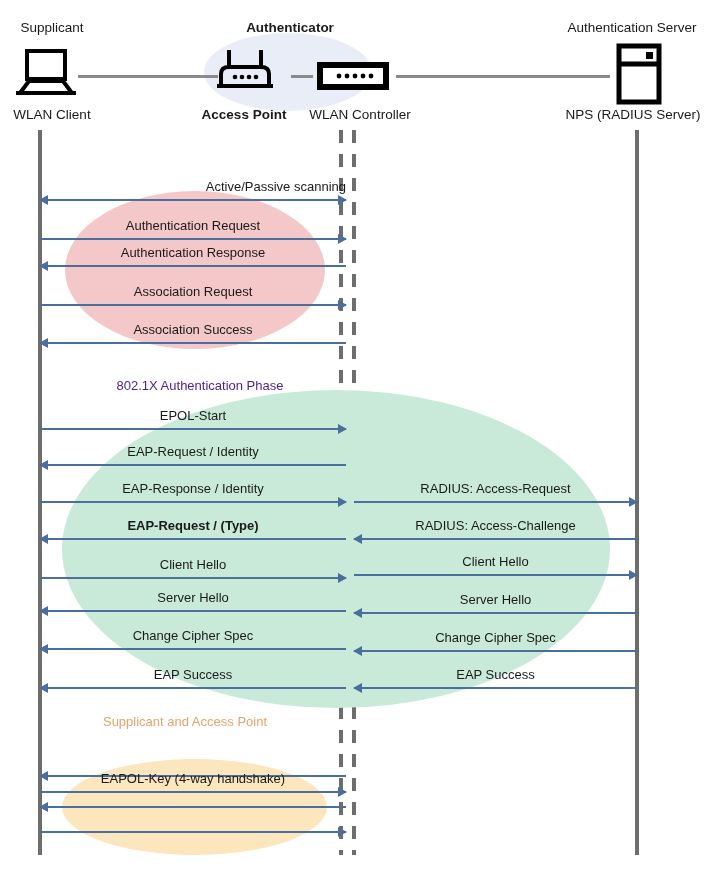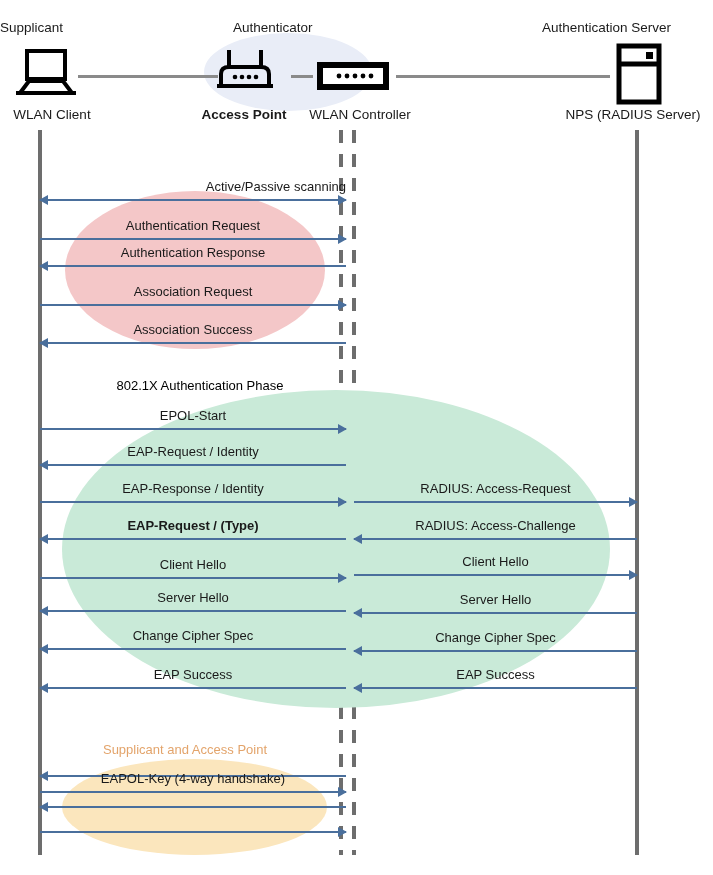--- a/index.html
+++ b/index.html
@@ -18,20 +18,21 @@
     background: #ffffff;
     overflow: hidden;
   }
 
   
   .role-title {
     position: absolute;
     font-size: 13.5px;
     color: #1a1a1a;
     white-space: nowrap;
+    text-align: center;
   }
   .node-label {
     position: absolute;
     font-size: 13.5px;
     color: #1a1a1a;
     white-space: nowrap;
     text-align: center;
   }
   .auth-ellipse {
     position: absolute;
@@ -76,21 +77,21 @@
 
   
   .phase-caption {
     position: absolute;
     font-size: 13px;
     text-align: center;
     white-space: nowrap;
     line-height: 19px;
   }
   .phase-red    { color: #b42025; }
-  .phase-green  { color: #000000; }
+  .phase-green  { color: #4c1d95; }
   .phase-orange { color: #e3a46b; }
 
   
   .msg-label {
     position: absolute;
     font-size: 13px;
     color: #1a1a1a;
     white-space: nowrap;
     text-align: center;
   }
@@ -110,21 +111,21 @@
   .arrow-left  { border-right: 9px solid #4a6f9c; }
 </style>
 </head>
 <body>
 
 <div id="canvas">
 
   <div class="auth-ellipse" style="left:204px; top:33px; width:168px; height:78px;"></div>
 
   <div class="role-title" style="left:0px; top:20px; width:104px;">Supplicant</div>
-  <div class="role-title" style="left:233px; top:20px; width:140px;">Authenticator</div>
+  <div class="role-title" style="left:220px; top:20px; width:140px;font-weight:bold;">Authenticator</div>
   <div class="role-title" style="left:542px; top:20px; width:180px;">Authentication Server</div>
 
   <div class="hwire" style="left:78px; top:75px; width:140px;"></div>
   <div class="hwire" style="left:291px; top:75px; width:22px;"></div>
   <div class="hwire" style="left:396px; top:75px; width:214px;"></div>
 
   <div class="icon-wrap" style="left:14px; top:49px;">
     <svg width="64" height="48" viewBox="0 0 64 48">
       <rect x="13" y="2" width="38" height="28" fill="none" stroke="#000" stroke-width="4"></rect>
       <path d="M6 44 L15 32 L49 32 L58 44 Z" fill="none" stroke="#000" stroke-width="4" stroke-linejoin="miter"></path>
@@ -174,21 +175,21 @@
   <div class="lifeline-dashed" style="left:352px; top:130px; height:725px;"></div>
   <div class="lifeline-solid" style="left:635px; top:130px; height:725px;"></div>
 
   <div class="blob blob-red" style="left:65px; top:191px; width:260px; height:158px;"></div>
   <div class="blob blob-green" style="left:62px; top:390px; width:548px; height:318px;"></div>
   <div class="blob blob-orange" style="left:62px; top:759px; width:265px; height:96px;"></div>
 
 
   <div class="phase-caption phase-green" style="left:90px; top:376px; width:220px;">802.1X Authentication Phase</div>
 
-  <div class="phase-caption phase-orange" style="left:78px; top:740px; width:214px;text-align:center;">Supplicant and Access Point</div>
+  <div class="phase-caption phase-orange" style="left:78px; top:712px; width:214px;text-align:center;">Supplicant and Access Point</div>
 
   <div id="left-messages">
       <div class="msg-label" style="left: 40px; width: 306px; top: 179px; text-align: right;">Active/Passive scanning</div>
       <div class="msg-line" style="left: 40px; top: 199px; width: 306px;"></div>
       <div class="arrowhead arrow-right" style="top: 195px; left: 338px;"></div>
       <div class="arrowhead arrow-left" style="top: 195px; left: 39px;"></div>
       <div class="msg-label" style="left: 40px; width: 306px; top: 218px;">Authentication Request</div>
       <div class="msg-line" style="left: 40px; top: 238px; width: 306px;"></div>
       <div class="arrowhead arrow-right" style="top: 234px; left: 338px;"></div>
       <div class="msg-label" style="left: 40px; width: 306px; top: 245px;">Authentication Response</div>

